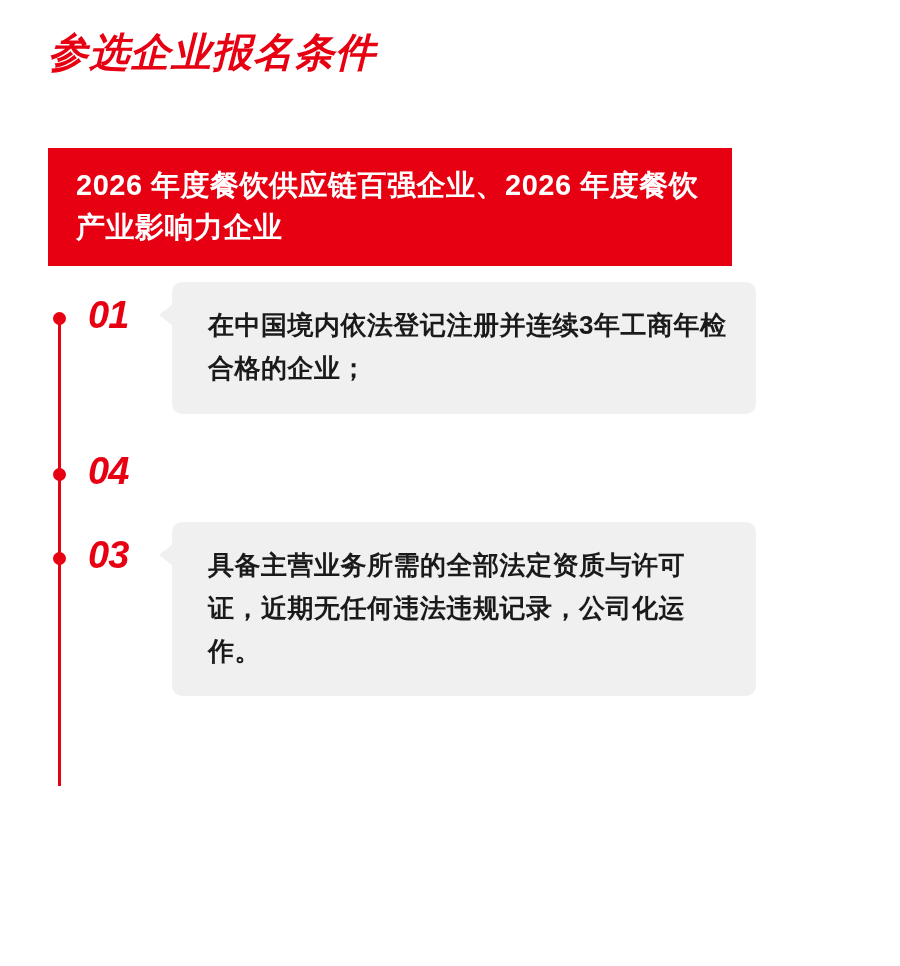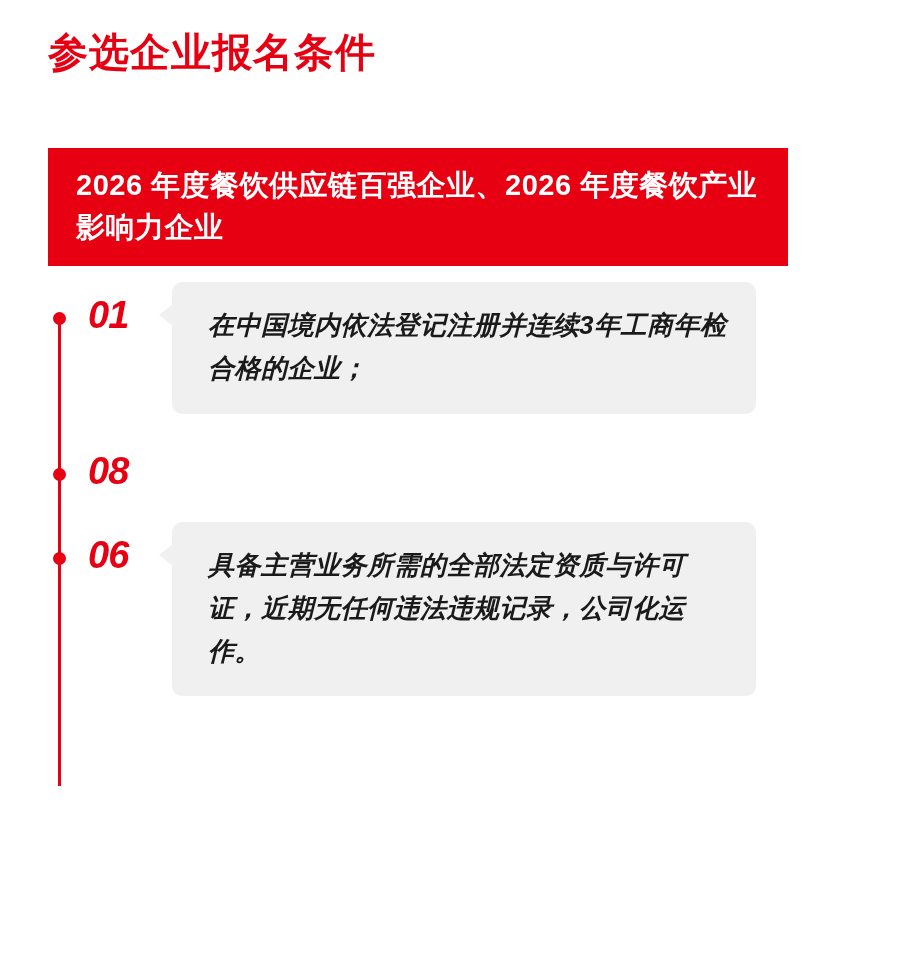--- a/index.html
+++ b/index.html
@@ -24,28 +24,29 @@
   .page-title {
     position: absolute;
     left: 48px;
     top: 28px;
     font-size: 40px;
     font-weight: bold;
     color: #e60012;
     letter-spacing: 1px;
     line-height: 1.2;
     white-space: nowrap;
+    font-style: italic;
   }
 
   
   .banner {
     position: absolute;
     left: 48px;
     top: 148px;
-    width: 740px;
+    width: 684px;
     background: #e60012;
     box-sizing: border-box;
     padding: 16px 20px 18px 28px;
   }
   .banner-text {
     color: #ffffff;
     font-size: 29px;
     font-weight: bold;
     line-height: 1.45;
     letter-spacing: 0.5px;
@@ -116,21 +117,20 @@
     border-top: 11px solid transparent;
     border-bottom: 11px solid transparent;
     border-right: 14px solid #f0f0f0;
   }
   .bubble-text {
     font-size: 26px;
     font-weight: bold;
     color: #1a1a1a;
     line-height: 1.65;
     letter-spacing: 0.5px;
-    font-style: italic;
   }
 </style>
 </head>
 <body>
 
 <div class="page">
 
   <div class="page-title">参选企业报名条件</div>
 
   <div class="banner">
@@ -144,26 +144,26 @@
     <div class="item">
       <span class="dot"></span>
       <span class="num">01</span>
       <div class="bubble">
         <div class="bubble-text">在中国境内依法登记注册并连续3年工商年检合格的企业；</div>
       </div>
     </div>
 
     <div class="item">
       <span class="dot"></span>
-      <span class="num">08</span>
+      <span class="num">04</span>
     </div>
 
 
     <div class="item">
       <span class="dot"></span>
-      <span class="num">06</span>
+      <span class="num">03</span>
       <div class="bubble">
         <div class="bubble-text">具备主营业务所需的全部法定资质与许可证，近期无任何违法违规记录，公司化运作。</div>
       </div>
     </div>
 
   </div>
 </div>
 
 </body></html>

